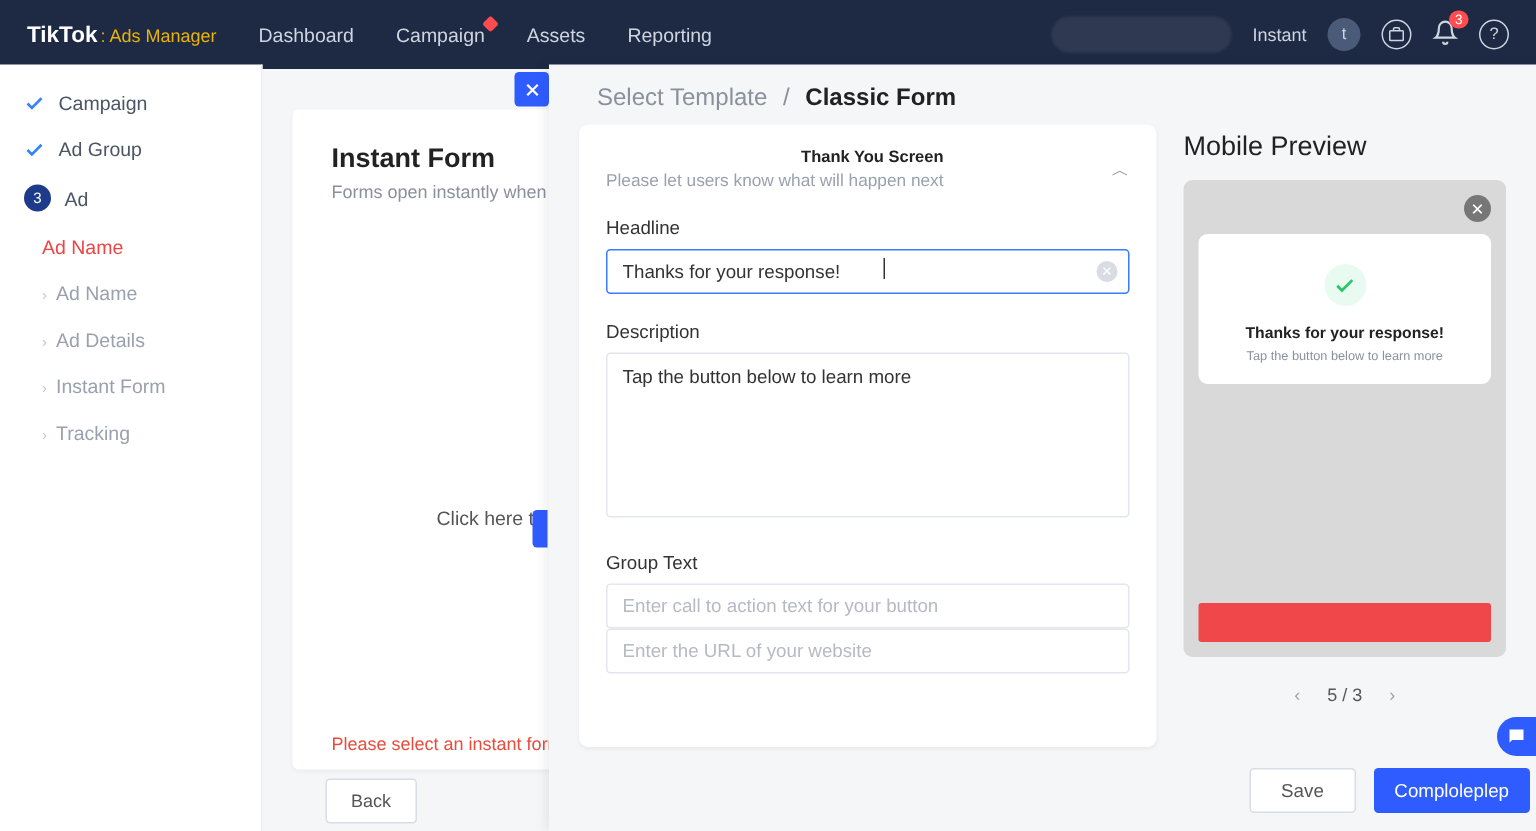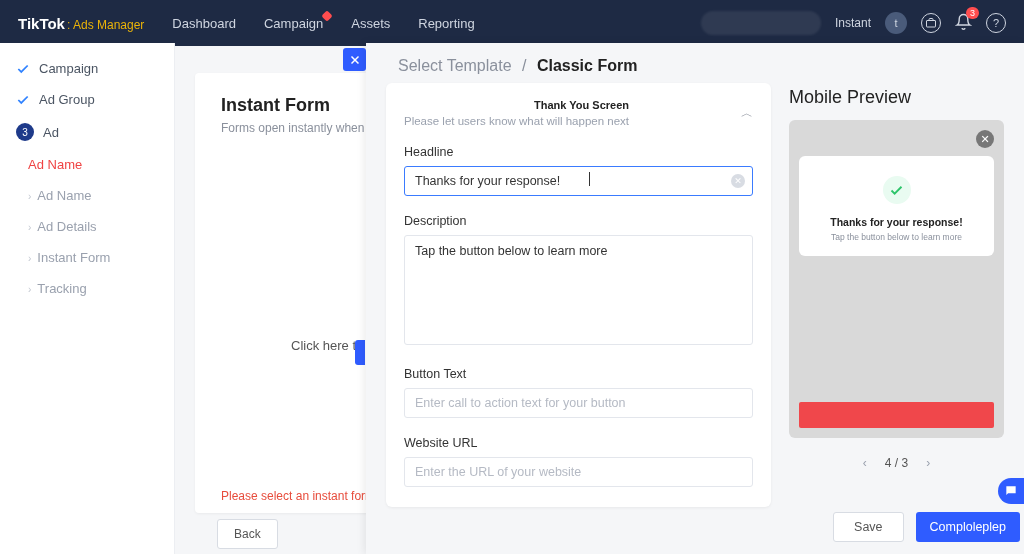--- a/index.html
+++ b/index.html
@@ -176,45 +176,44 @@
       <div class="field-label">Headline</div>
       <div class="inp-wrap">
         <input class="inp" type="text" value="Thanks for your response!" style="">
         <span class="cursor-i"></span>
         <span class="clear-x">✕</span>
       </div>
 
       <div class="field-label">Description</div>
       <textarea class="ta" style="">Tap the button below to learn more</textarea>
 
-      <div class="field-label">Button Text</div>
+      <div class="field-label">Group Text</div>
       <input class="inp-plain" type="text" placeholder="Enter call to action text for your button" style="">
 
-      <div class="field-label">Website URL</div>
       <input class="inp-plain" type="text" placeholder="Enter the URL of your website" style="">
     </div>
 
     <div class="preview-col">
       <div class="preview-title">Mobile Preview</div>
       <div class="phone">
         <div class="phone-x">✕</div>
         <div class="phone-card">
           <div class="ok-circ">
             <svg viewBox="0 0 24 24" fill="none" stroke="#2dc46a" stroke-width="3">
                 <polyline points="4 12 9 17 20 6"></polyline>
               </svg>
           </div>
           <div class="ph-h">Thanks for your response!</div>
           <div class="ph-d">Tap the button below to learn more</div>
         </div>
         <div class="ph-btn"></div>
       </div>
       <div class="pager">
         <span class="pg-btn">‹</span>
-        <span>4 / 3</span>
+        <span>5 / 3</span>
         <span class="pg-btn">›</span>
       </div>
     </div>
   </div>
 
   <div class="panel-footer">
     <button class="btn-save">Save</button>
     <button class="btn-primary">Comploleplep</button>
   </div>
 

